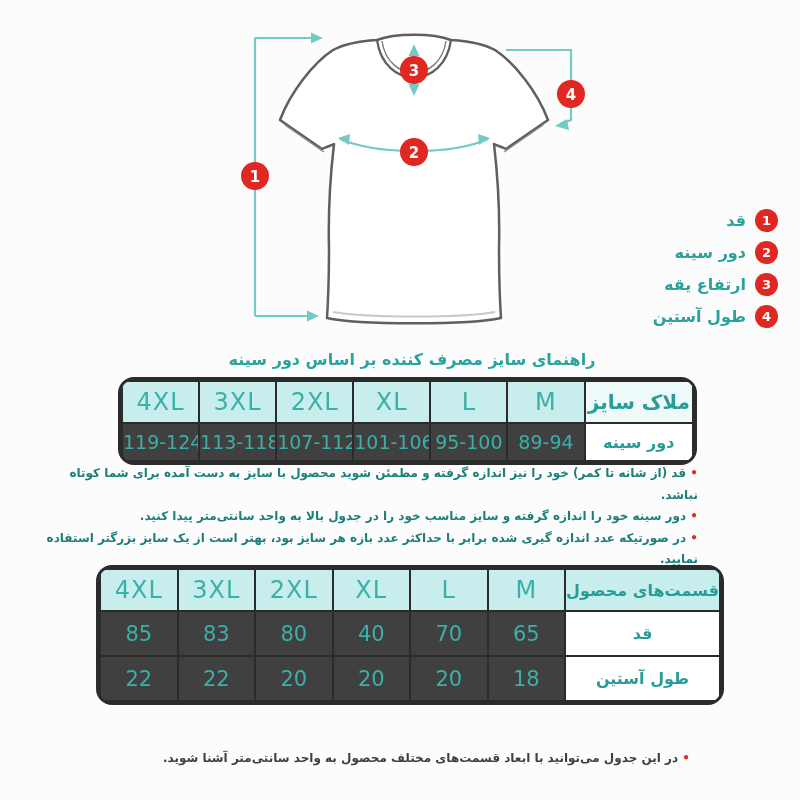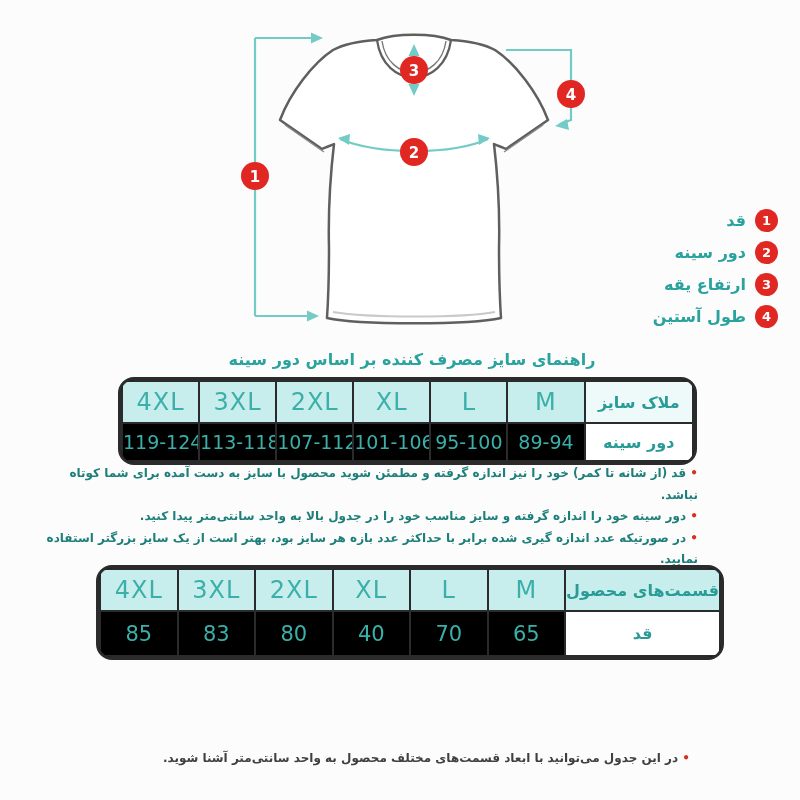--- a/index.html
+++ b/index.html
@@ -41,21 +41,21 @@
     text-align: center; direction: rtl;
     color: #2aa39e; font-weight: bold; font-size: 16px; padding-left: 24px;
   }
   .title-1 { top: 350px; }
   .title-2 { top: 536px; margin-top: 43px; }
 
   
   .tbl-wrap {
     position: absolute;
     border: 3px solid #2b2b2b; border-radius: 16px;
-    overflow: hidden; background: #000000;
+    overflow: hidden; background: #404040;
   }
   .tbl-1 { left: 118px; top: 377px; width: 579px; }
   .tbl-2 { left: 96px;  top: 565px; width: 628px; }
   table { border-collapse: collapse; width: 100%; table-layout: fixed; }
   td {
     border: 2px solid #2b2b2b;
     text-align: center; vertical-align: middle;
     color: #3bafa9;
     overflow: hidden; white-space: nowrap;
   }
@@ -63,21 +63,21 @@
   .tbl-1 tr.hdr td { height: 42px; }
   .tbl-2 td { height: 45px; }
   .tbl-2 tr.hdr td { height: 42px; }
   tr.hdr td { background: #c7eeec; font-size: 24px; letter-spacing: 1px; }
   td.size-val { font-size: 19px; }
   .tbl-2 td.size-val { font-size: 21px; }
   td.lbl {
     direction: rtl; font-size: 16px; font-weight: bold;
     color: #2a9c97; letter-spacing: 0; background: #ffffff;
   }
-  .tbl-1 tr.hdr td.lbl { background: #eefaf9; font-size: 16px; }
+  .tbl-1 tr.hdr td.lbl { background: #eefaf9; font-size: 20px; }
   .tbl-2 tr.hdr td.lbl { background: #c7eeec; font-size: 16px; }
   .tbl-2 tr.alt td { background: #e1f6f4; }
   .tbl-2 tr.alt td.lbl { background: #e9f8f6; }
 
   
   .notes {
     position: absolute; right: 102px; top: 463px;
     width: 660px; direction: rtl; text-align: right;
   }
   .note {
@@ -228,19 +228,28 @@
       </tr>
       <tr>
         <td class="size-val">85</td>
         <td class="size-val">83</td>
         <td class="size-val">80</td>
         <td class="size-val">40</td>
         <td class="size-val">70</td>
         <td class="size-val">65</td>
         <td class="lbl">قد</td>
       </tr>
+      <tr>
+        <td class="size-val">22</td>
+        <td class="size-val">22</td>
+        <td class="size-val">20</td>
+        <td class="size-val">20</td>
+        <td class="size-val">20</td>
+        <td class="size-val">18</td>
+        <td class="lbl">طول آستین</td>
+      </tr>
     </tbody>
       </table>
   </div>
 
   <div class="footer-note">در این جدول می‌توانید با ابعاد قسمت‌های مختلف محصول به واحد سانتی‌متر آشنا شوید.</div>
 
 </div>
 
 </body></html>

